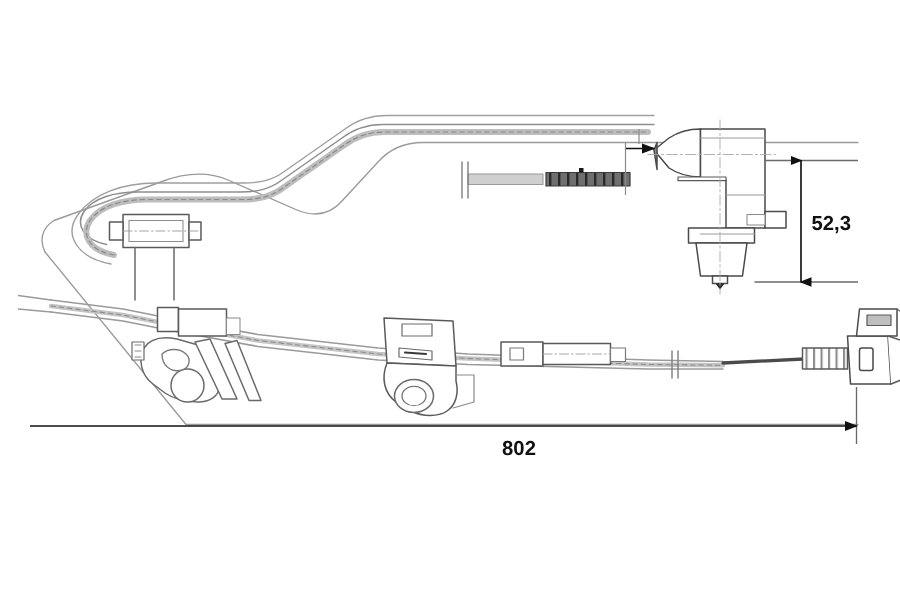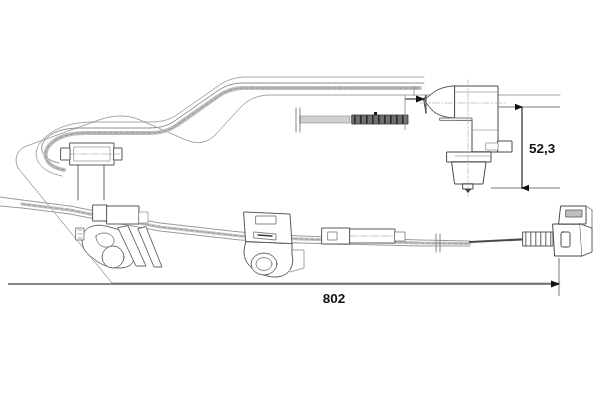--- a/index.html
+++ b/index.html
@@ -11,20 +11,21 @@
     width: 600px;
     height: 400px;
     overflow: hidden;
     font-family: "Liberation Sans", sans-serif;
   }
   #drawing-root {
     position: relative;
     width: 520px;
     height: 400px;
     background: #ffffff;
+    padding-left: 12px;
   }
   svg.tech-drawing {
     display: block;
     width: 600px;
     height: 400px;
   }
   .dim-text {
     font-family: "Liberation Sans", sans-serif;
     font-size: 13.5px;
     font-weight: bold;

